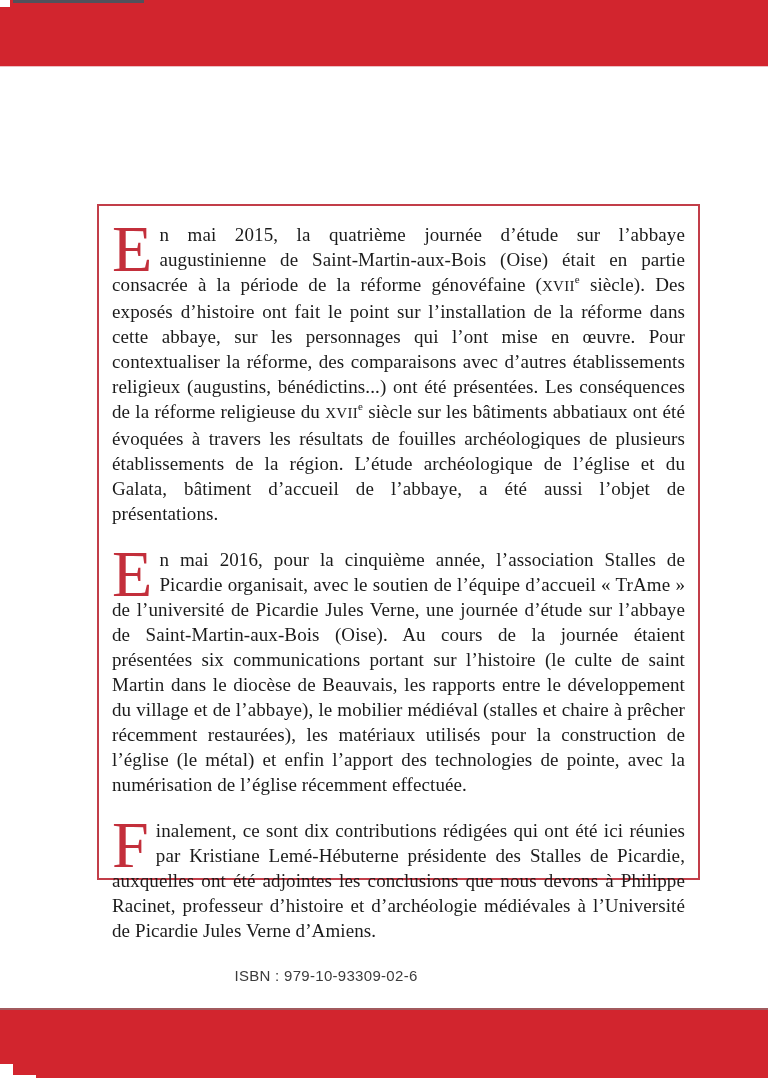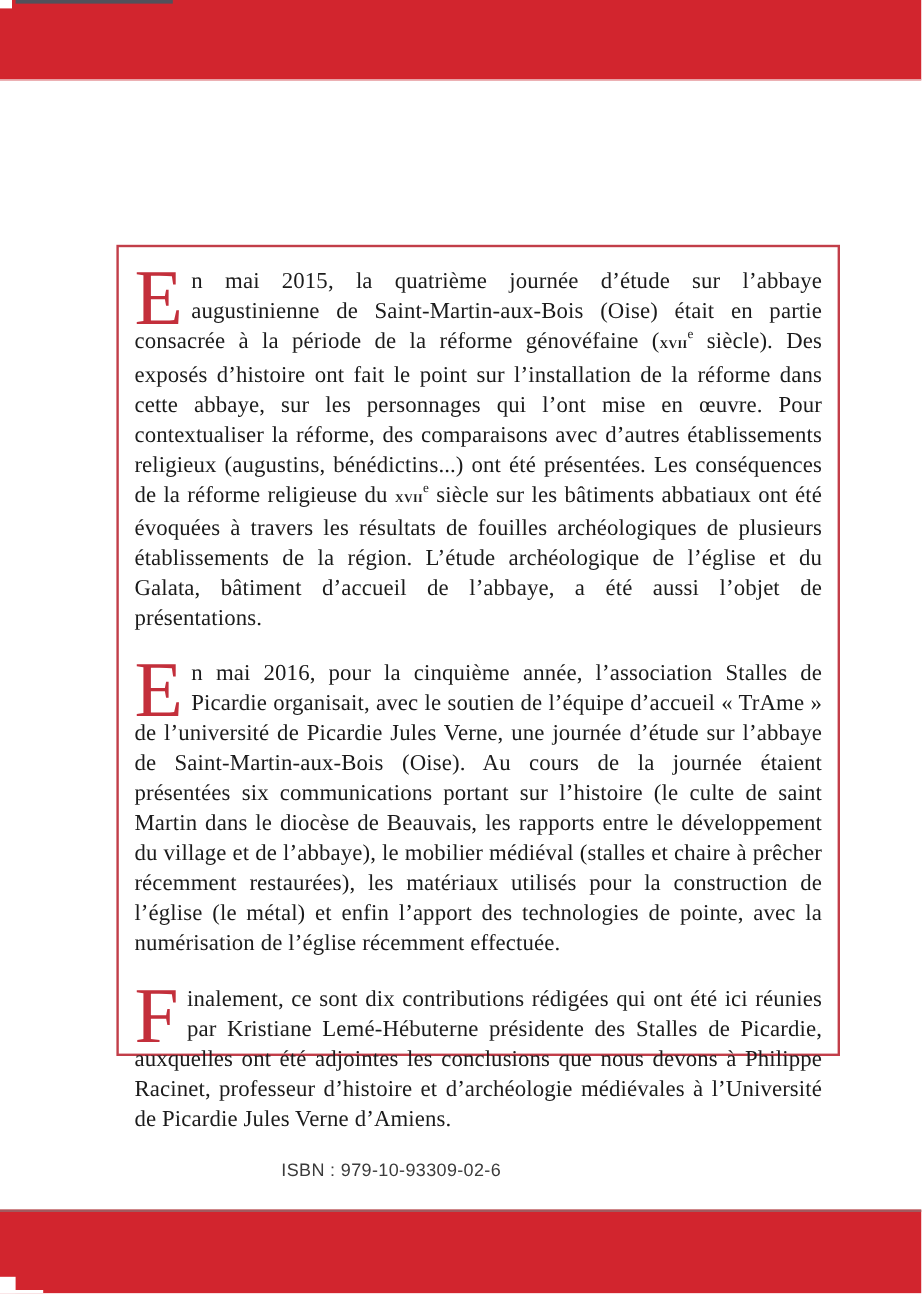--- a/index.html
+++ b/index.html
@@ -52,21 +52,21 @@
     letter-spacing: 0.1px;
   }
   p.para:last-child { margin-bottom: 0; }
   .dropcap {
     float: left;
     font-size: 66px;
     line-height: 47px;
     color: var(--dropcap-red);
     margin: 3px 7px 0 0;
   }
-  .sc { font-size: 10px; text-transform: uppercase; letter-spacing: 0.3px; font-weight: bold; }
+  .sc { font-size: 15px; text-transform: uppercase; letter-spacing: 0.3px; }
   sup.sup { font-size: 11px; line-height: 0; position: relative; top: -0.1em; }
   .isbn {
     position: absolute;
     top: 967px;
     left: 0;
     width: 652px;
     text-align: center;
     font-family: "Liberation Sans", "DejaVu Sans", sans-serif;
     font-size: 15px;
     color: var(--isbn-color);

